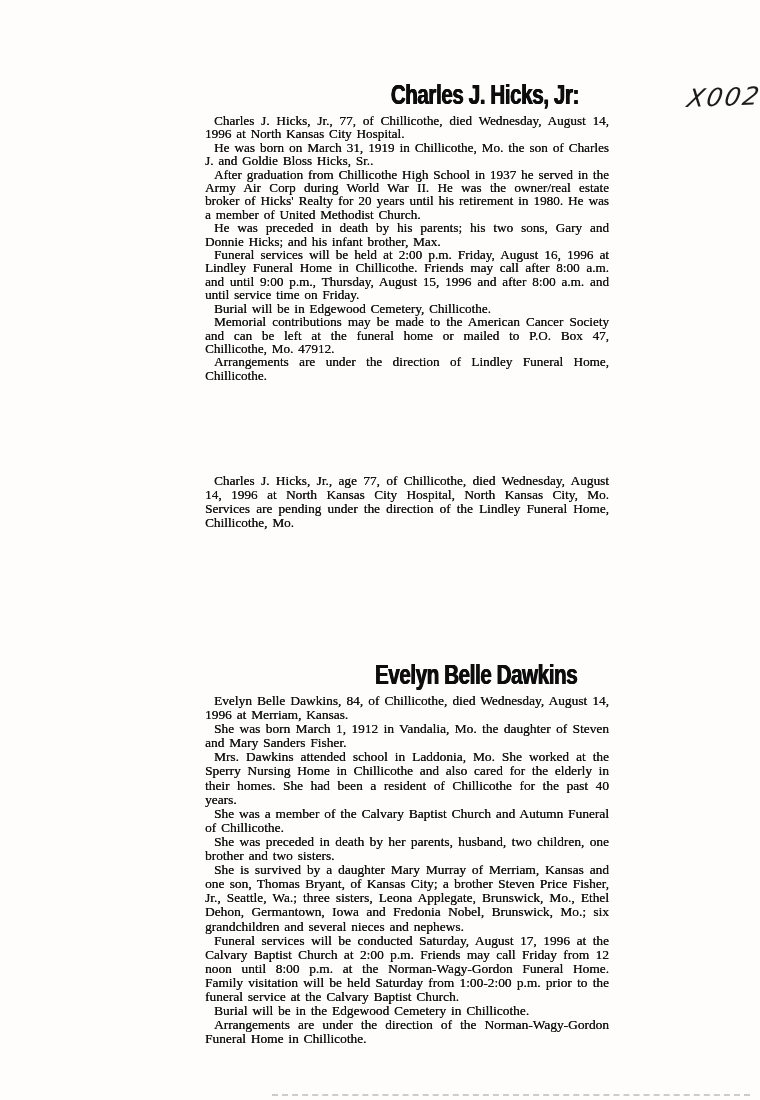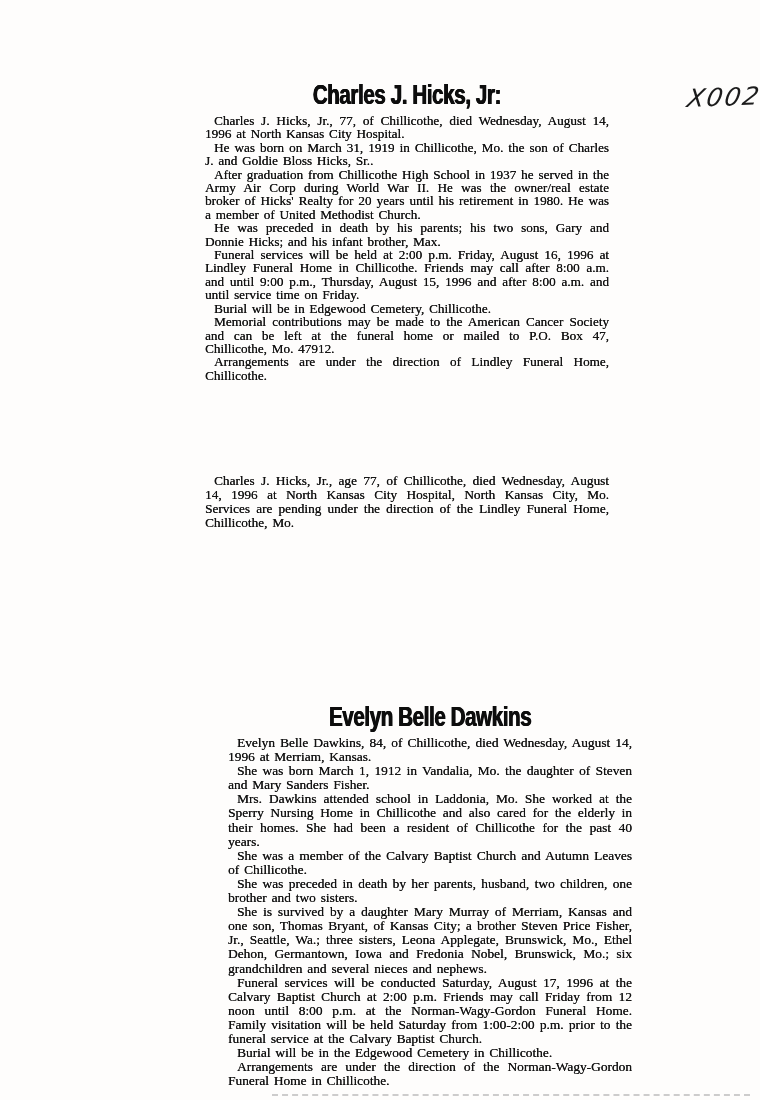--- a/index.html
+++ b/index.html
@@ -19,21 +19,21 @@
     inset: 0;
     background: #fefdfc;
   }
   .obit {
     position: absolute;
     left: 205px;
     width: 404px;
     color: #141414;
   }
   .obit-title {
-    text-align: center;
+    text-align: right;
     font-family: "Liberation Sans", sans-serif;
     font-weight: 700;
     font-size: 27px;
     line-height: 1;
     white-space: nowrap;
     color: #0d0d0d;
     margin: 0 0 5px 0;
     text-decoration: underline;
   }
   .obit-title .squeeze {
@@ -53,21 +53,21 @@
   #obit1 { top: 82px; }
   #obit1 .obit-body {
     font-size: 13.2px;
     line-height: 13.4px;
   }
   #obit2 { top: 474px; }
   #obit2 .obit-body {
     font-size: 13.3px;
     line-height: 13.9px;
   }
-  #obit3 { top: 704px; margin-left: 23px; }
+  #obit3 { top: 662px; }
   #obit3 .obit-body {
     font-size: 13.4px;
     line-height: 14.1px;
   }
   .handwritten {
     position: absolute;
     left: 690px;
     top: 84px;
     font-family: "DejaVu Sans", sans-serif;
     font-style: italic;
@@ -113,21 +113,21 @@
       <p>Charles J. Hicks, Jr., age 77, of Chillicothe, died Wednesday, August 14, 1996 at North Kansas City Hospital, North Kansas City, Mo. Services are pending under the direction of the Lindley Funeral Home, Chillicothe, Mo.</p>
     </div>
   </section>
 
   <section class="obit" id="obit3">
     <h1 class="obit-title"><span class="squeeze">Evelyn Belle Dawkins</span></h1>
     <div class="obit-body">
       <p>Evelyn Belle Dawkins, 84, of Chillicothe, died Wednesday, August 14, 1996 at Merriam, Kansas.</p>
       <p>She was born March 1, 1912 in Vandalia, Mo. the daughter of Steven and Mary Sanders Fisher.</p>
       <p>Mrs. Dawkins attended school in Laddonia, Mo. She worked at the Sperry Nursing Home in Chillicothe and also cared for the elderly in their homes.  She had been a resident of Chillicothe for the past 40 years.</p>
-      <p>She was a member of the Calvary Baptist Church  and Autumn Leaves of Chillicothe.</p>
+      <p>She was a member of the Calvary Baptist Church  and Autumn Funeral of Chillicothe.</p>
       <p>She was preceded in death by her parents, husband, two children, one brother and two sisters.</p>
       <p>She is survived by a daughter Mary Murray of Merriam, Kansas and one son, Thomas Bryant, of Kansas City; a brother Steven Price Fisher, Jr., Seattle, Wa.; three sisters, Leona Applegate, Brunswick, Mo., Ethel Dehon, Germantown, Iowa and Fredonia Nobel, Brunswick, Mo.; six grandchildren and several nieces and nephews.</p>
       <p>Funeral services will be conducted Saturday, August 17, 1996 at the Calvary Baptist Church at 2:00 p.m. Friends may call Friday from 12 noon until 8:00 p.m. at the Norman-Wagy-Gordon Funeral Home. Family visitation will be held Saturday from 1:00-2:00 p.m. prior to the funeral service at the Calvary Baptist Church.</p>
       <p>Burial will be in the Edgewood Cemetery in Chillicothe.</p>
       <p>Arrangements are under the direction of the Norman-Wagy-Gordon Funeral Home in Chillicothe.</p>
     </div>
   </section>
 
   <div class="bottom-scan-line"></div>
 

